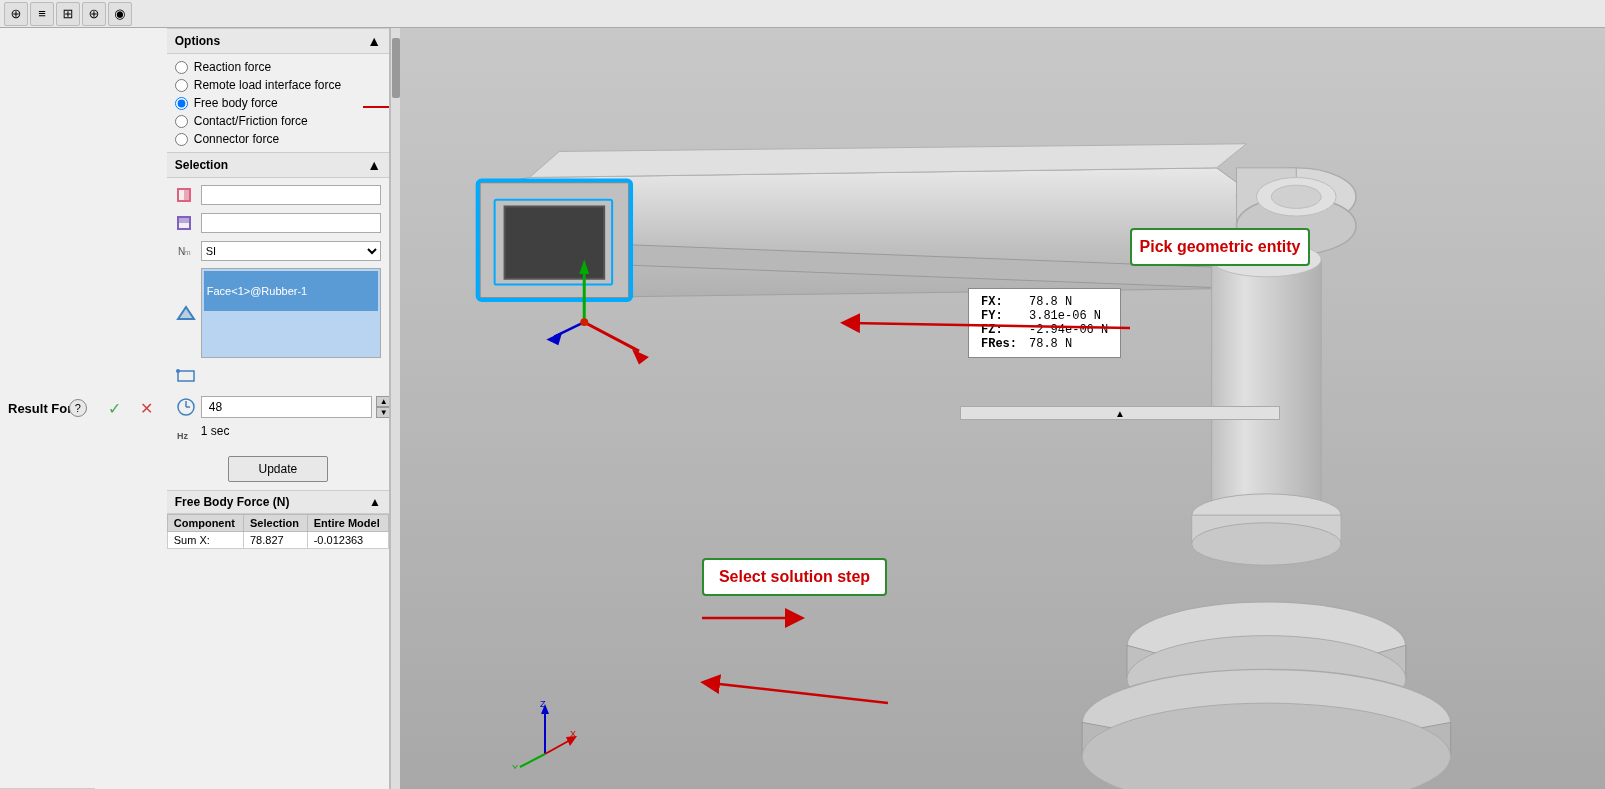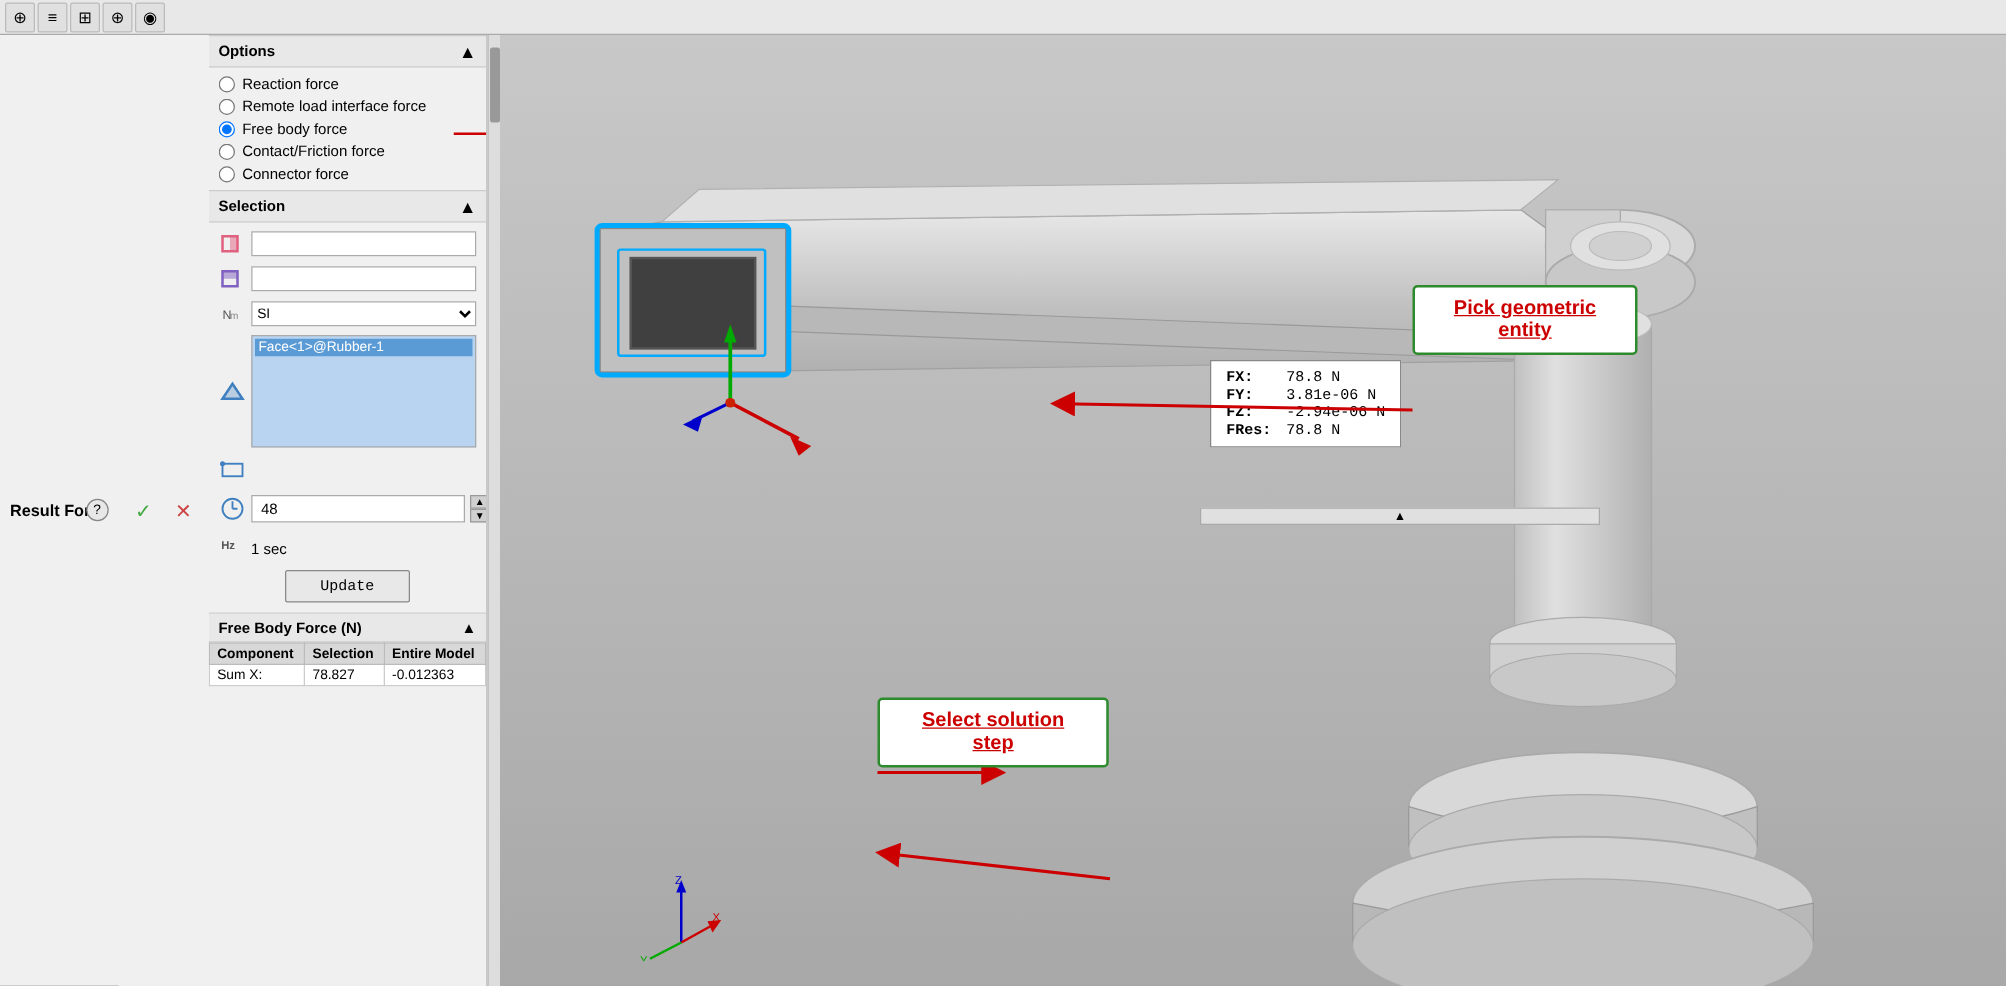--- a/index.html
+++ b/index.html
@@ -146,21 +146,21 @@
     .sel-dropdown {
       flex: 1;
       height: 20px;
       border: 1px solid #aaa;
       background: white;
       font-size: 11px;
     }
     .face-select-item {
       background: #5b9bd5;
       color: white;
-      padding: 1px 3px;
+      padding: 14px 3px;
       font-size: 11px;
     }
 
     .step-row {
       display: flex;
       align-items: center;
       gap: 4px;
       padding: 4px 8px;
     }
     .step-input {
@@ -181,42 +181,41 @@
       background: #d0d0d0;
       border: 1px solid #999;
       display: flex; align-items: center; justify-content: center;
       font-size: 8px;
       cursor: pointer;
       line-height: 1;
     }
 
     .time-row {
       display: flex;
-      align-items: flex-end;
+      align-items: flex-start;
       gap: 4px;
       padding: 2px 8px;
     }
     .time-label {
       font-size: 12px;
     }
 
     .update-row {
       display: flex;
       justify-content: center;
       padding: 8px;
     }
     .update-btn {
       width: 100px;
       height: 26px;
       background: #e8e8e8;
       border: 1px solid #888;
       border-radius: 2px;
       cursor: pointer;
       font-size: 12px;
-      font-family: Liberation Mono, monospace;
     }
 
     
     .bottom-section {
       border-top: 1px solid #ccc;
     }
     .bottom-section-header {
       display: flex;
       align-items: center;
       justify-content: space-between;
@@ -262,27 +261,26 @@
       align-items: center;
       padding: 0 8px;
       font-size: 12px;
     }
 
     
     .callout-box {
       position: absolute;
       border: 2px solid #2d8a2d;
       background: white;
-      padding: 8px 28px;
+      padding: 8px 4px;
       border-radius: 4px;
       text-align: center;
       font-weight: bold;
       font-size: 16px;
       color: #cc0000;
-      text-decoration: underline;
     }
 
     
     .force-data-box {
       position: absolute;
       background: white;
       border: 1px solid #888;
       padding: 6px 12px;
       font-size: 12px;
     }

